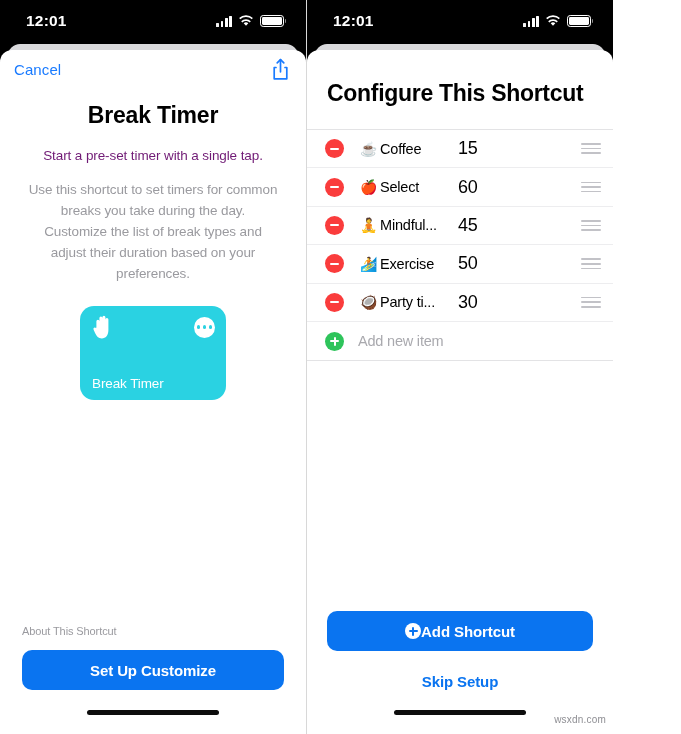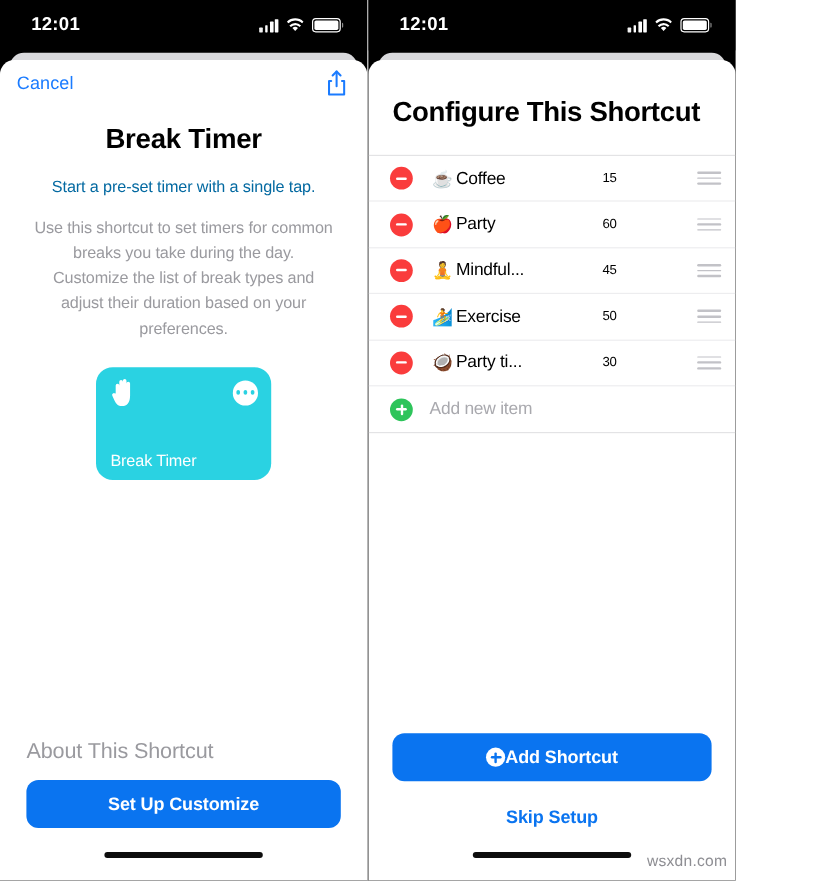--- a/index.html
+++ b/index.html
@@ -116,21 +116,21 @@
     text-align: center;
     font-size: 23px;
     font-weight: bold;
     color: #000000;
     letter-spacing: -.2px;
     margin-top: 14px;
   }
   .subtitle {
     text-align: center;
     font-size: 13.5px;
-    color: #0369a1;
+    color: #701a75;
     margin-top: 19px;
     letter-spacing: -.1px;
   }
   .longdesc {
     text-align: center;
     font-size: 13.5px;
     color: #9a9a9f;
     line-height: 1.55;
     margin-top: 17px;
     padding: 0 6px;
@@ -166,21 +166,21 @@
     position: absolute;
     left: 12px; bottom: 9px;
     color: #ffffff;
     font-size: 13.5px;
     letter-spacing: -.1px;
   }
 
   .left-spacer { flex: 1 1 auto; }
 
   .about-head {
-    font-size: 18px;
+    font-size: 11px;
     color: #9a9a9f;
     letter-spacing: -.1px;
     margin-bottom: 13px;
   }
   .about-row { display: flex; align-items: center; gap: 12px; margin-bottom: 21px; }
   .watch-icon {
     width: 26px; height: 26px;
     background: #1c1c1e;
     border-radius: 7px;
     display: flex;
@@ -303,25 +303,24 @@
   .row-label {
     font-size: 14.5px;
     color: #000000;
     letter-spacing: -.2px;
     width: 78px;
     flex: 0 0 auto;
     white-space: nowrap;
     overflow: hidden;
   }
   .row-value {
-    font-size: 11px;
+    font-size: 18px;
     color: #000000;
     letter-spacing: -.2px;
     flex: 1 1 auto;
-    margin-left: 44px;
   }
   .row-addlabel {
     font-size: 14.5px;
     color: #a9a9ae;
     letter-spacing: -.2px;
     margin-left: 14px;
     flex: 1 1 auto;
   }
   .handle {
     width: 20px;
@@ -365,21 +364,21 @@
     position: absolute;
     left: 7.1px; top: 3.6px;
     width: 1.8px; height: 9px;
     background: #0a74f0;
     border-radius: 1px;
   }
 
   .watermark {
     position: absolute;
     right: 7px; bottom: 9px;
-    font-size: 13px;
+    font-size: 10px;
     color: #8e8e93;
     letter-spacing: .2px;
     z-index: 30;
     font-family: "Liberation Sans", sans-serif;
   }
 </style>
 </head>
 <body>
 
 <div class="screens">
@@ -496,21 +495,21 @@
             <div class="handle">
                 <i></i>
                 <i></i>
                 <i></i>
               </div>
           </div>
 
           <div class="row">
             <div class="minus-btn"></div>
             <div class="row-emoji">🍎</div>
-            <div class="row-label">Party</div>
+            <div class="row-label">Select</div>
             <div class="row-value">60</div>
             <div class="handle">
                 <i></i>
                 <i></i>
                 <i></i>
               </div>
           </div>
 
           <div class="row">
             <div class="minus-btn"></div>

